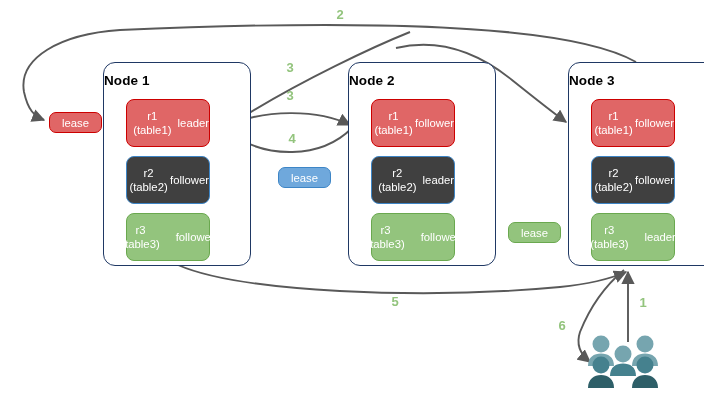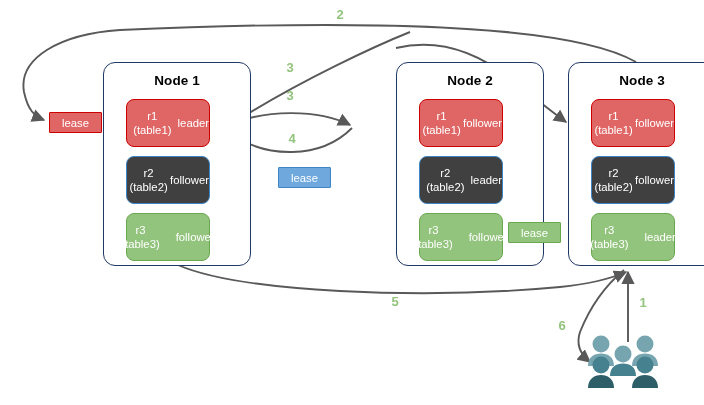--- a/index.html
+++ b/index.html
@@ -31,21 +31,21 @@
     box-sizing: border-box;
     border: 1.6px solid #1f3864;
     border-radius: 12px;
     background: #ffffff;
   }
   .node-title {
     position: absolute;
     left: 0;
     right: 0;
     top: 10px;
-    text-align: center;
+    text-align: left;
     font-size: 13.5px;
     font-weight: bold;
     color: #000000;
     letter-spacing: 0.1px;
   }
   .replica {
     position: absolute;
     left: 22px;
     width: 84px;
     height: 48px;
@@ -61,21 +61,21 @@
   }
   .replica .l1, .replica .l2 { display: block; }
 
   .r-red   { background: #e06666; border: 1.6px solid #cc0000; }
   .r-blue  { background: #404040; border: 1.6px solid #3d85c6; }
   .r-green { background: #93c47d; border: 1.6px solid #6aa84f; gap: 16px; }
 
   .lease {
     position: absolute;
     box-sizing: border-box;
-    border-radius: 1px;
+    border-radius: 7px;
     display: flex;
     align-items: center;
     justify-content: center;
     color: #ffffff;
     font-size: 11.3px;
     height: 21px;
   }
   .lease.l-red   { background: #e06666; border: 1.6px solid #cc0000; }
   .lease.l-blue  { background: #6fa8dc; border: 1.6px solid #3d85c6; }
   .lease.l-green { background: #93c47d; border: 1.6px solid #6aa84f; }
@@ -131,21 +131,21 @@
     <div class="replica r-blue" style="top:93px;">
       <span class="l1">r2 (table2)</span>
       <span class="l2">follower</span>
     </div>
     <div class="replica r-green" style="top:150px;">
       <span class="l1">r3 (table3)</span>
       <span class="l2">follower</span>
     </div>
   </div>
 
-  <div class="node" style="left:348px; top:62px; width:148px; height:204px;margin-left:48px;">
+  <div class="node" style="left:348px; top:62px; width:148px; height:204px;">
     <div class="node-title">Node 2</div>
     <div class="replica r-red" style="top:36px;">
       <span class="l1">r1 (table1)</span>
       <span class="l2">follower</span>
     </div>
     <div class="replica r-blue" style="top:93px;">
       <span class="l1">r2 (table2)</span>
       <span class="l2">leader</span>
     </div>
     <div class="replica r-green" style="top:150px;">

